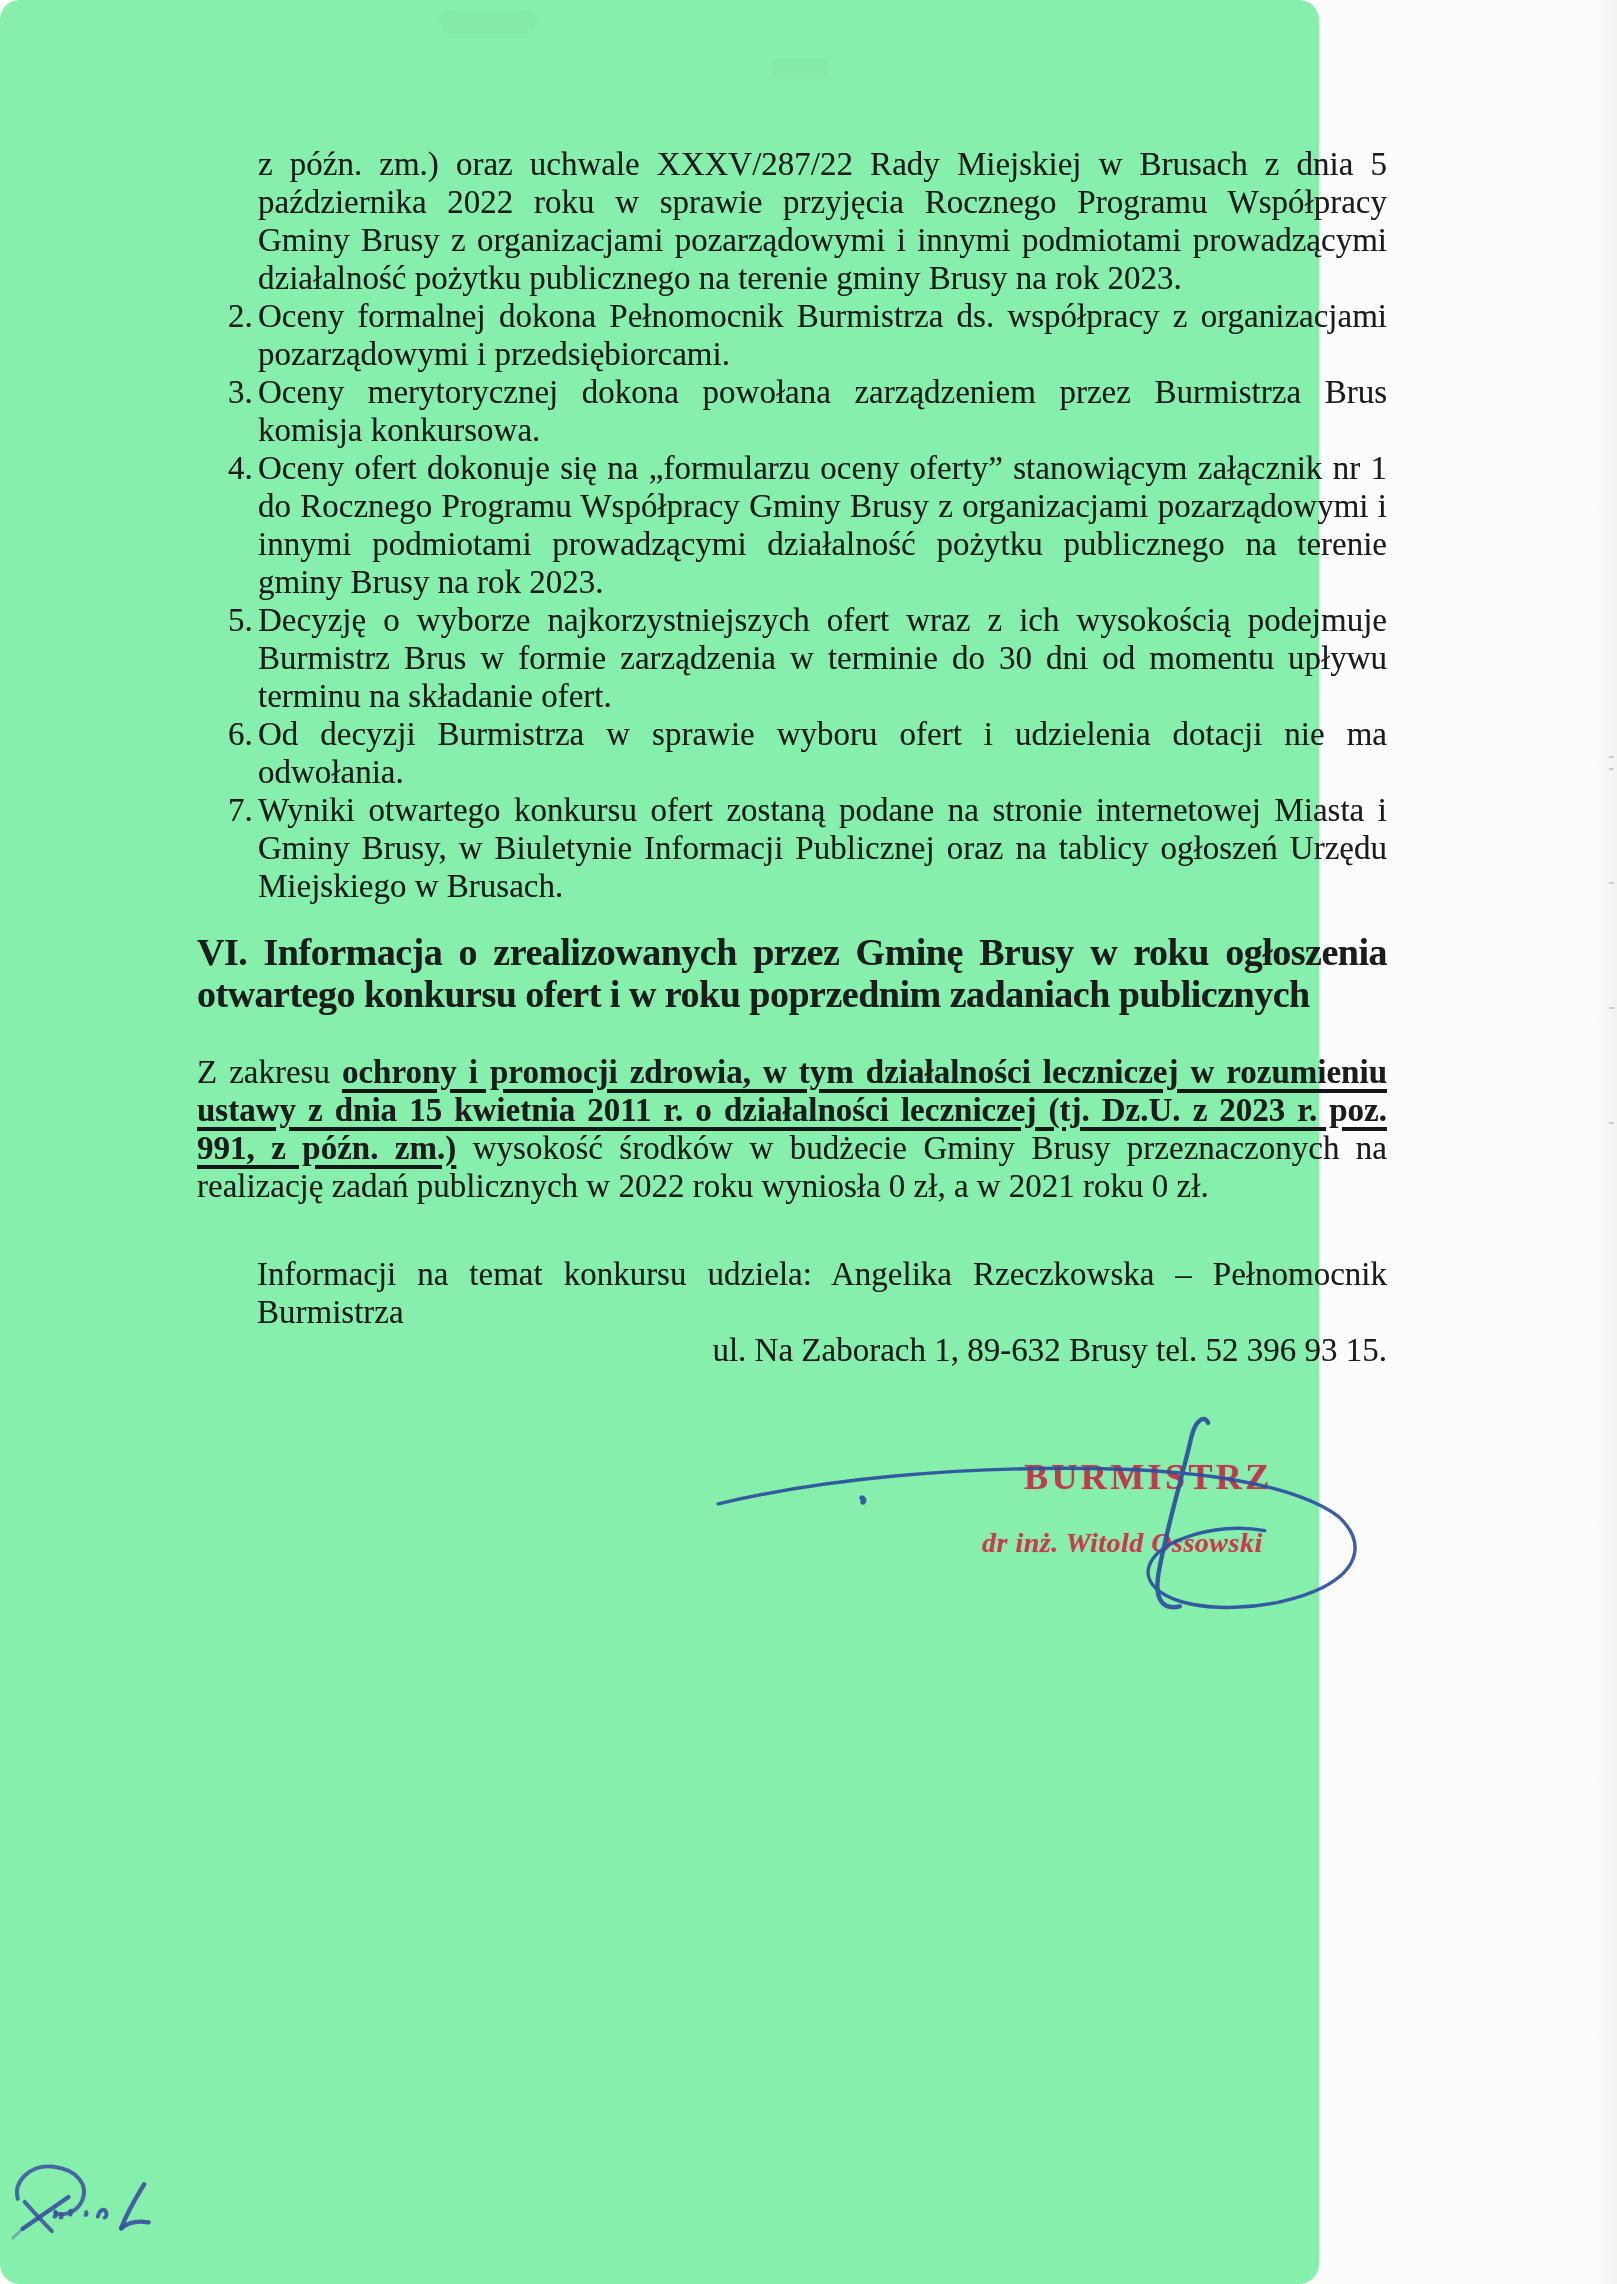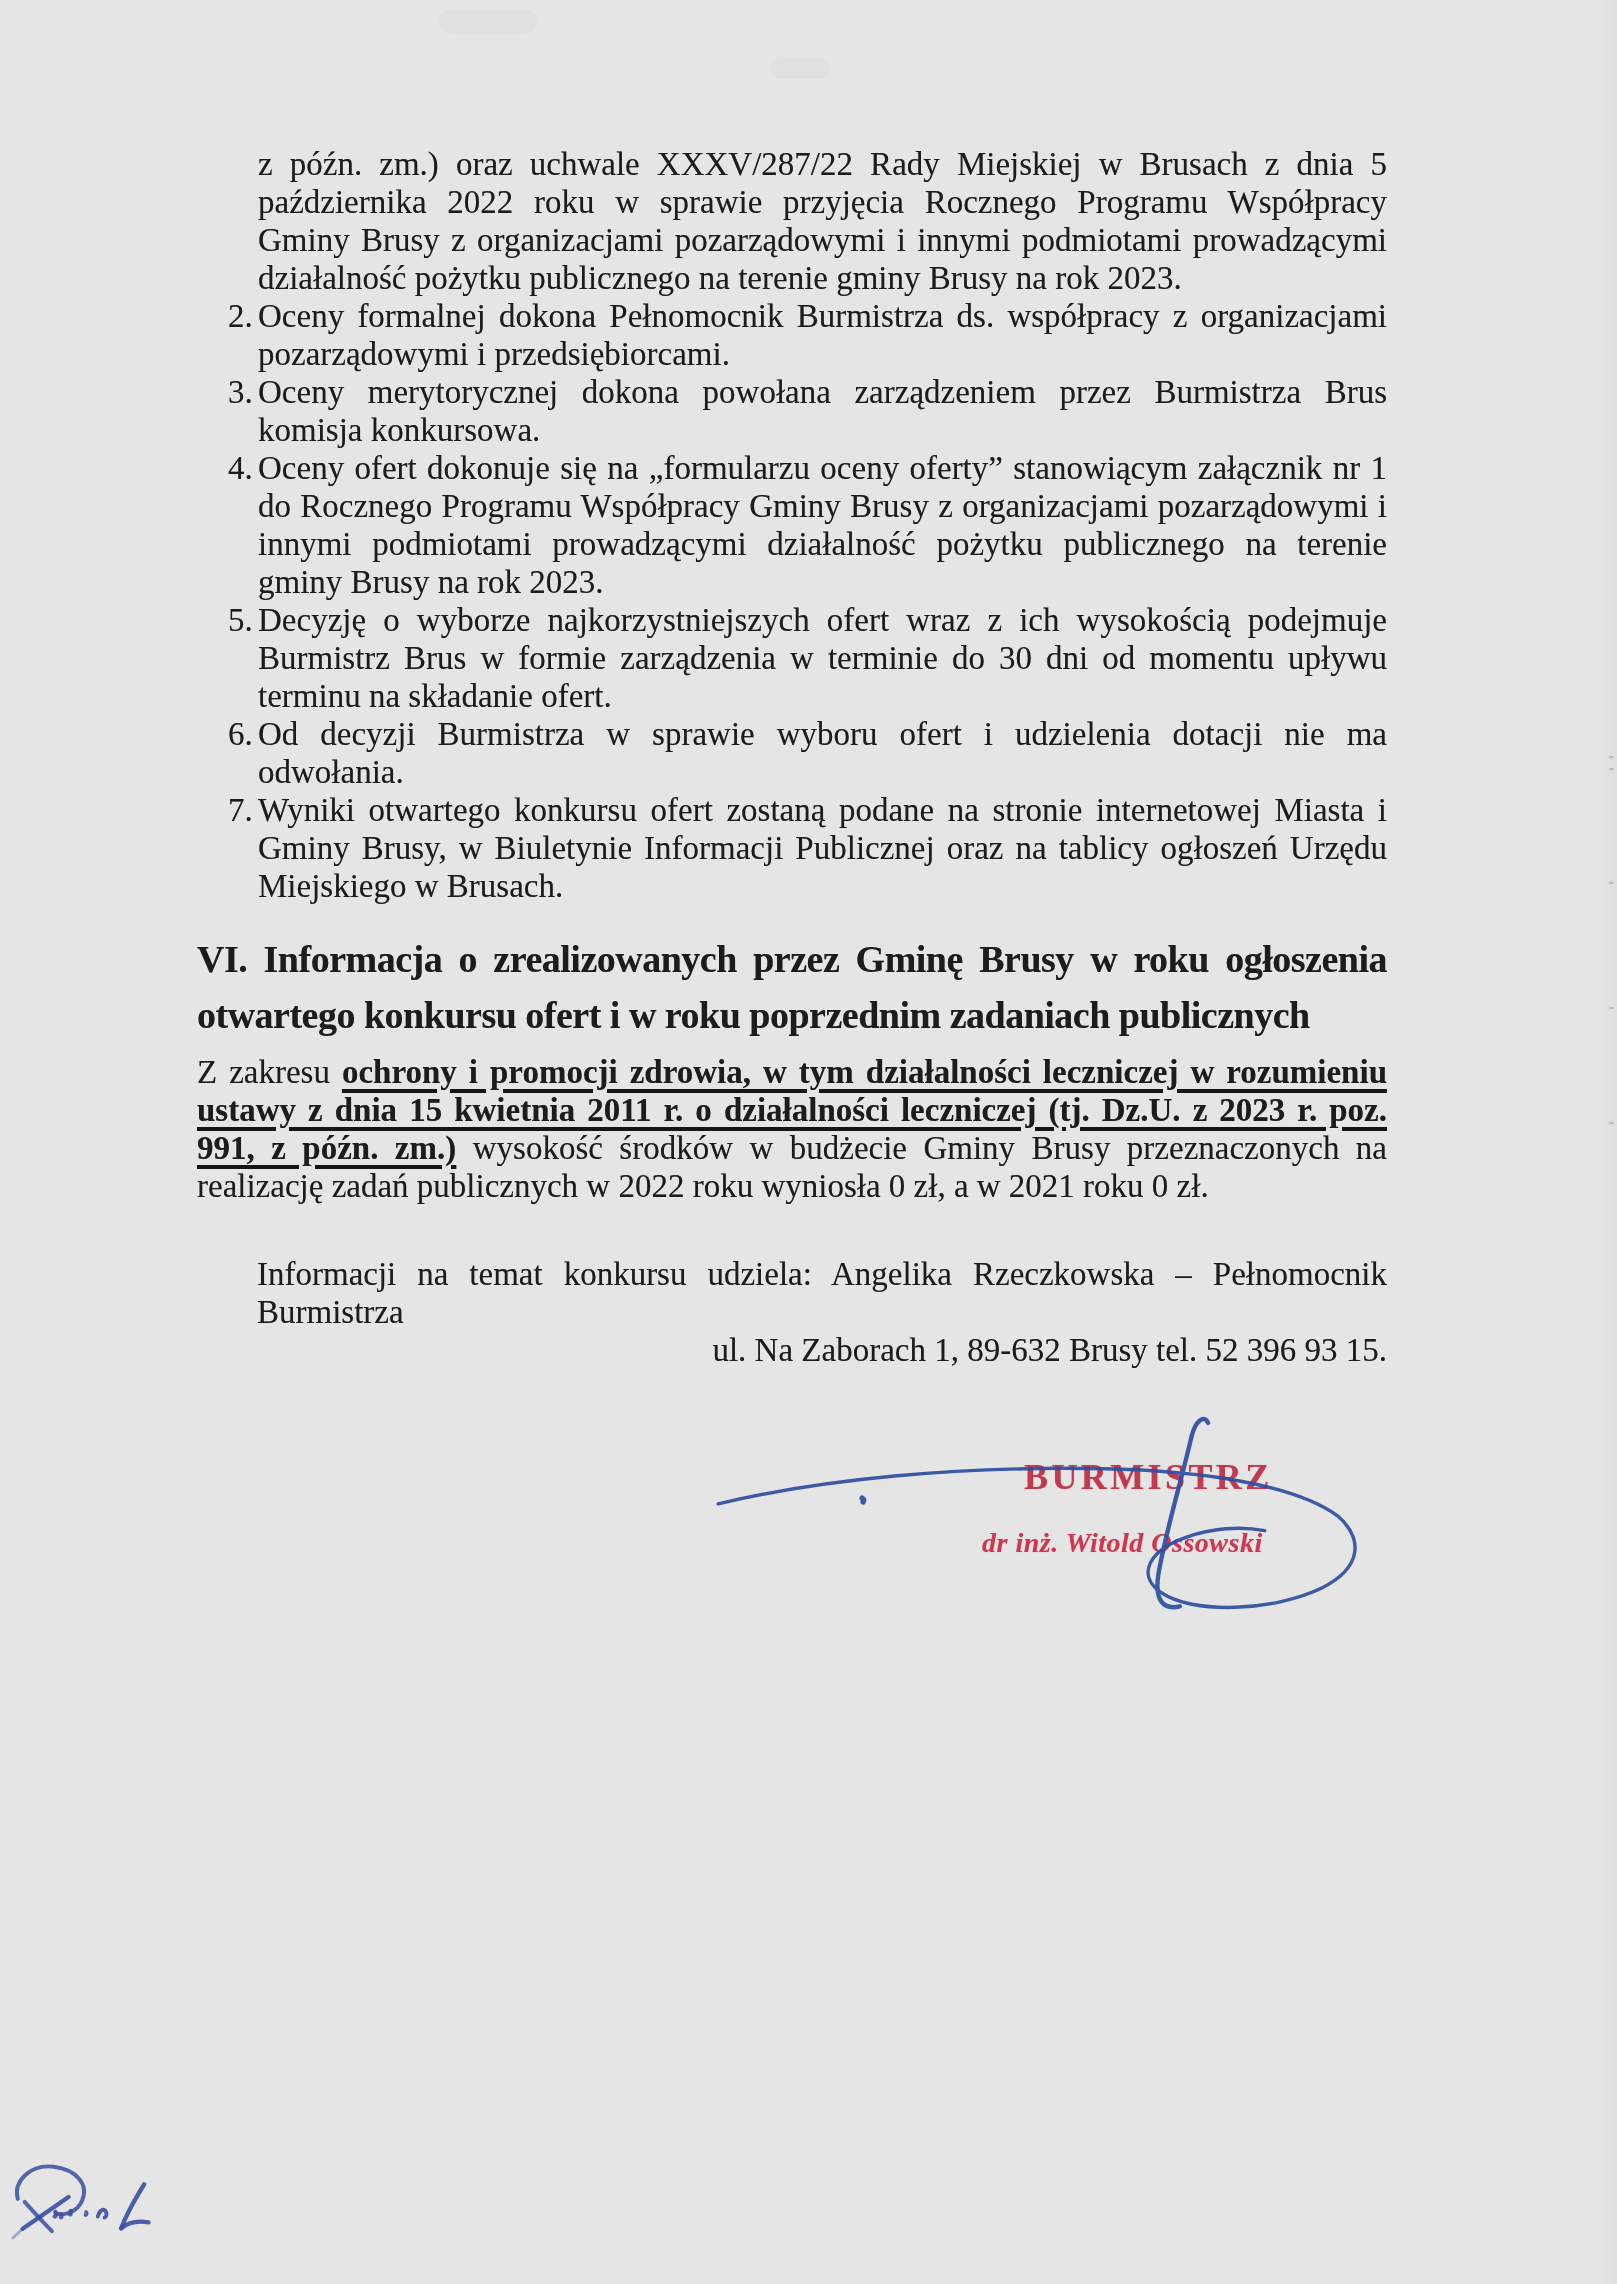--- a/index.html
+++ b/index.html
@@ -5,25 +5,26 @@
   html, body {
     margin: 0;
     padding: 0;
     width: 1617px;
     height: 2284px;
     overflow: hidden;
     background: #fcfcfa;
   }
   .page {
     position: relative;
-    width: 1617px;
+    width: 1319px;
     height: 2284px;
-    background: #e5e5e5;
+    background: #86efac;
     font-family: "Liberation Serif", "DejaVu Serif", serif;
     color: #1c1c1c;
+    border-radius: 20px;
   }
   .doc-text {
     font-size: 33px;
     line-height: 38px;
     text-align: justify;
     hyphens: none;
     text-shadow: 0 0 0.5px rgba(20,20,20,0.4);
   }
   .abs { position: absolute; }
 
@@ -48,21 +49,21 @@
     width: 29px;
     text-align: left;
   }
 
   .section-heading {
     left: 197px;
     top: 931px;
     width: 1190px;
     font-weight: 700;
     font-size: 38px;
-    line-height: 56px;
+    line-height: 42px;
     letter-spacing: -0.5px;
   }
 
   .scope-par {
     left: 197px;
     top: 1053px;
     width: 1190px;
   }
   .scope-par .em {
     font-weight: 700;

